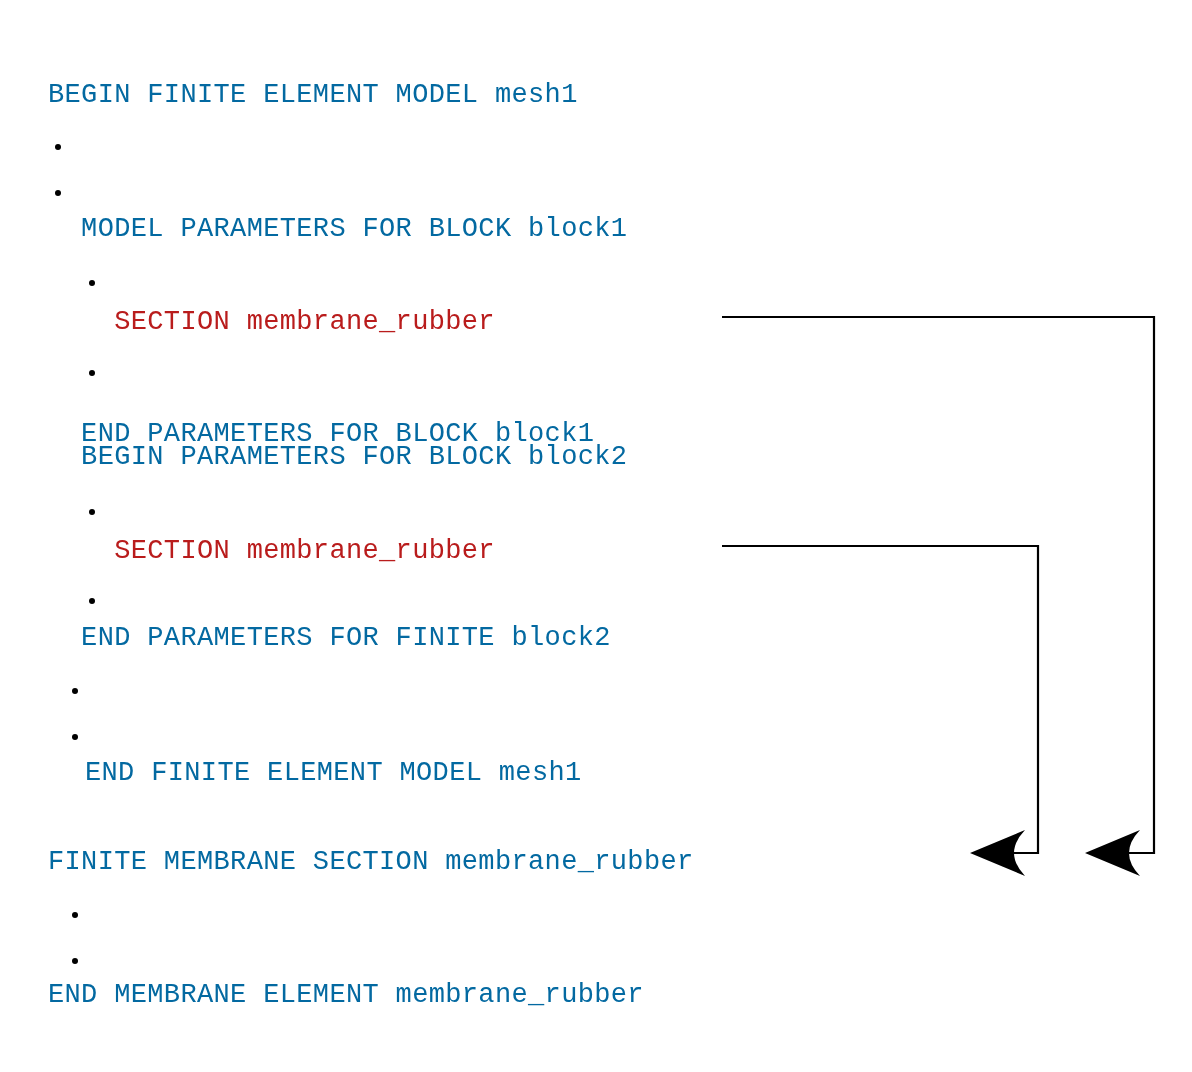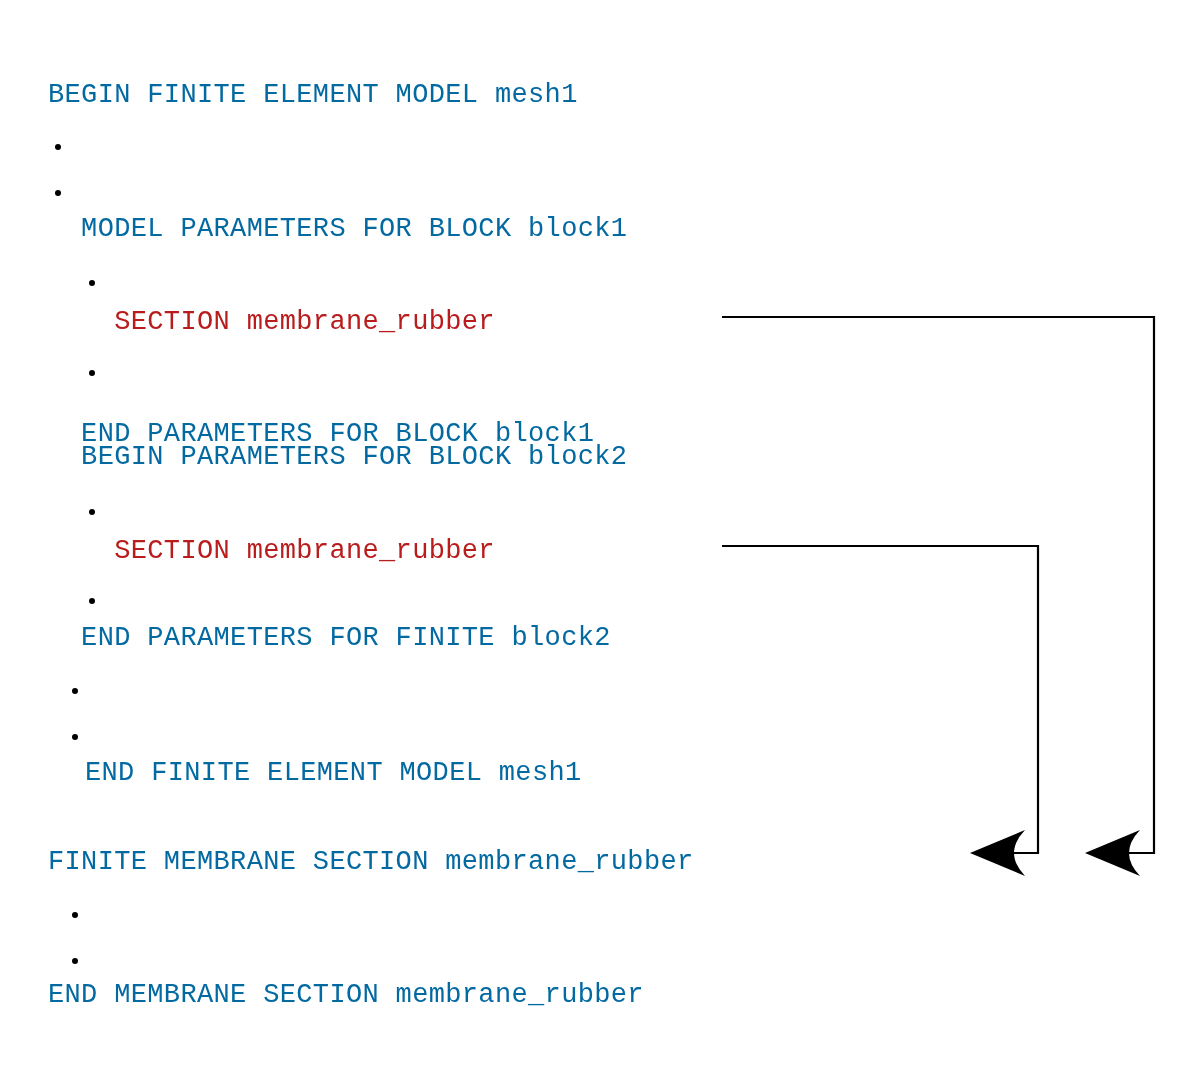--- a/index.html
+++ b/index.html
@@ -66,21 +66,21 @@
 
     <div class="code-line" style="left:48px; top:78px;">BEGIN FINITE ELEMENT MODEL mesh1</div>
     <div class="code-line" style="left:48px; top:212px;">  MODEL PARAMETERS FOR BLOCK block1</div>
     <div class="code-line red" style="left:48px; top:305px;">    SECTION membrane_rubber</div>
     <div class="code-line" style="left:48px; top:393px;margin-top:24px;">  END PARAMETERS FOR BLOCK block1</div>
     <div class="code-line" style="left:48px; top:440px;">  BEGIN PARAMETERS FOR BLOCK block2</div>
     <div class="code-line red" style="left:48px; top:534px;">    SECTION membrane_rubber</div>
     <div class="code-line" style="left:48px; top:621px;">  END PARAMETERS FOR FINITE block2</div>
     <div class="code-line" style="left:48px; top:756px;margin-left:37px;">END FINITE ELEMENT MODEL mesh1</div>
     <div class="code-line" style="left:48px; top:845px;">FINITE MEMBRANE SECTION membrane_rubber</div>
-    <div class="code-line" style="left:48px; top:978px;">END MEMBRANE SECTION membrane_rubber</div>
+    <div class="code-line" style="left:48px; top:978px;">END MEMBRANE ELEMENT membrane_rubber</div>
 
     <div class="dot" style="left:55px;  top:144px;"></div>
     <div class="dot" style="left:55px;  top:190px;"></div>
     <div class="dot" style="left:89px;  top:280px;"></div>
     <div class="dot" style="left:89px;  top:370px;"></div>
     <div class="dot" style="left:89px;  top:509px;"></div>
     <div class="dot" style="left:89px;  top:598px;"></div>
     <div class="dot" style="left:72px;  top:688px;"></div>
     <div class="dot" style="left:72px;  top:734px;"></div>
     <div class="dot" style="left:72px;  top:912px;"></div>

